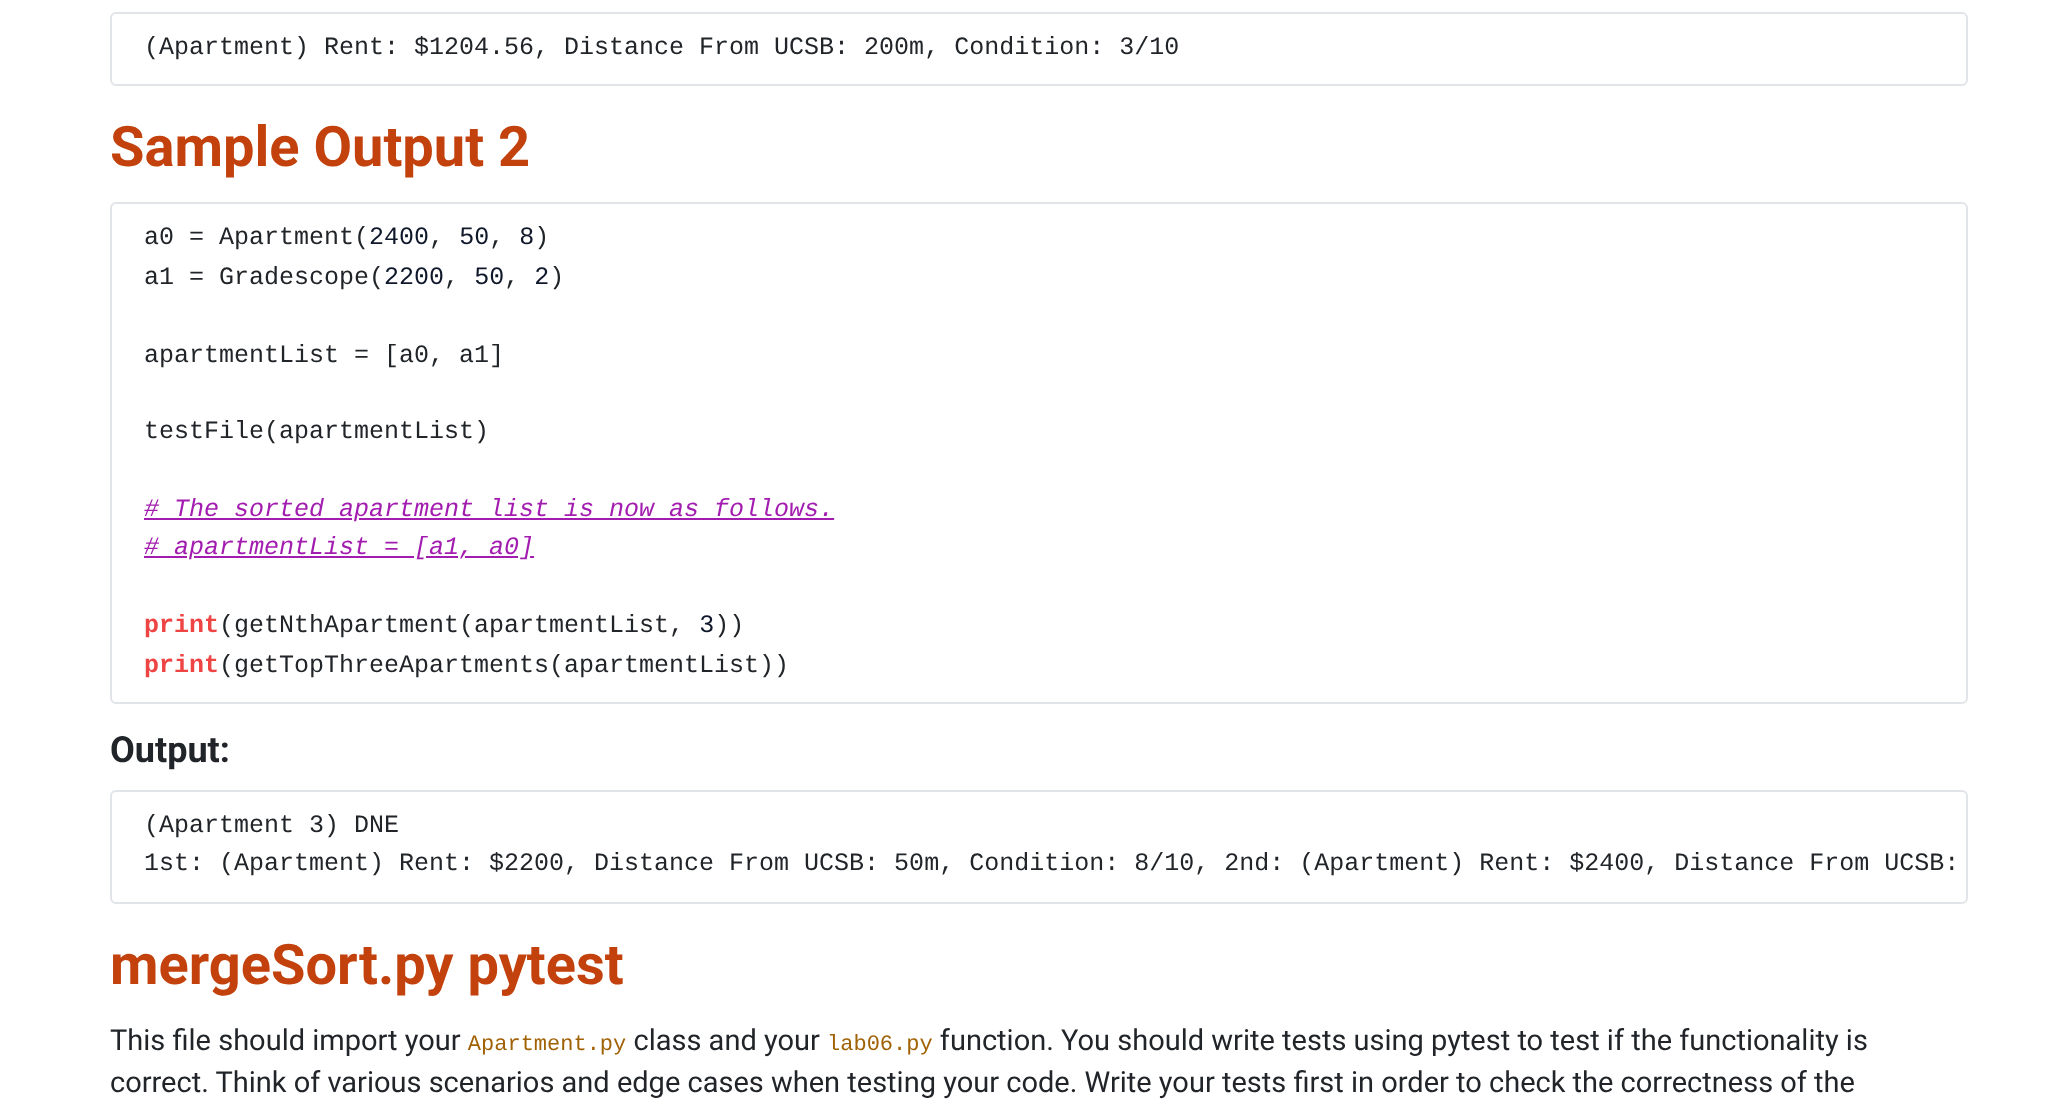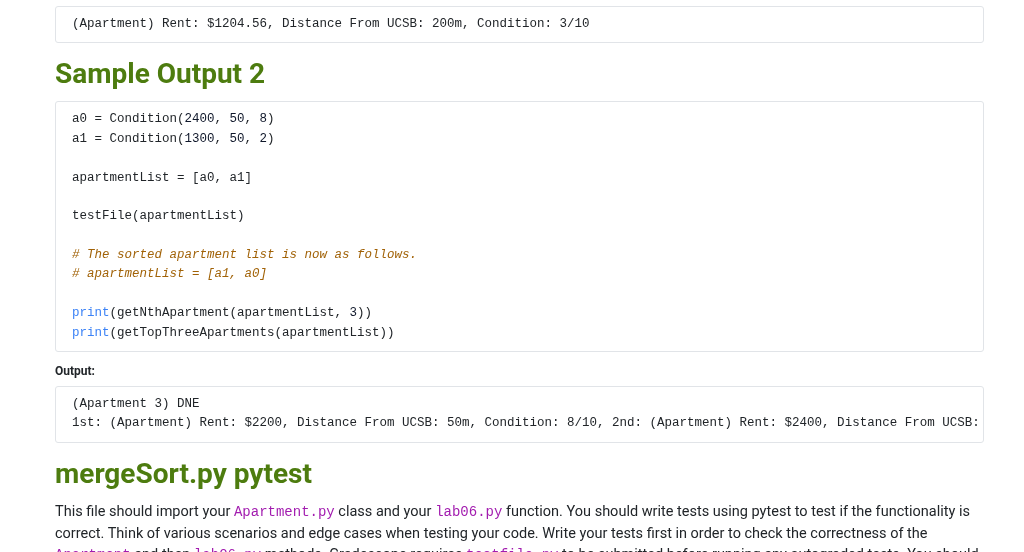--- a/index.html
+++ b/index.html
@@ -16,46 +16,46 @@
     border-radius: 3px;
     padding: 8px 16px;
     font-family: SFMono-Regular, Consolas, "Liberation Mono", Menlo, monospace;
     font-size: 12.5px;
     line-height: 1.55;
     background: #fff;
     white-space: pre;
     overflow-x: hidden;
     margin: 6px 0 10px 0;
   }
-  .codebox .kw { font-weight: normal; color: #3b82f6; }
+  .codebox .kw { font-weight: bold; color: #ef4444; }
   .codebox .num { color: #0f172a; }
-  .codebox .comment { color: #a16207; font-style: italic; }
+  .codebox .comment { color: #a21caf; font-style: italic; text-decoration: underline; }
   h2 {
     font-size: 28px;
     font-weight: 700;
     margin: 10px 0 6px 0;
-    color: #4d7c0f;
+    color: #c2410c;
   }
   p { margin: 4px 0 10px 0; }
-  .label { font-weight: 700; font-size: 12px; margin-top: 4px; }
+  .label { font-weight: 700; font-size: 18px; margin-top: 4px; }
   code.inline {
     font-family: SFMono-Regular, Consolas, "Liberation Mono", Menlo, monospace;
-    font-size: 14px;
-    color: #a21caf;
+    font-size: 11px;
+    color: #a16207;
   }
 </style>
 </head>
 <body>
 
 <div class="codebox">(Apartment) Rent: $1204.56, Distance From UCSB: 200m, Condition: 3/10</div>
 
 <h2>Sample Output 2</h2>
 
-<div class="codebox"><span>a0 = Condition(</span><span class="num">2400</span><span>, </span><span class="num">50</span><span>, </span><span class="num">8</span><span>)</span>
-<span>a1 = Condition(</span><span class="num">1300</span><span>, </span><span class="num">50</span><span>, </span><span class="num">2</span><span>)</span>
+<div class="codebox"><span>a0 = Apartment(</span><span class="num">2400</span><span>, </span><span class="num">50</span><span>, </span><span class="num">8</span><span>)</span>
+<span>a1 = Gradescope(</span><span class="num">2200</span><span>, </span><span class="num">50</span><span>, </span><span class="num">2</span><span>)</span>
 
 <span>apartmentList = [a0, a1]</span>
 
 <span>testFile(apartmentList)</span>
 
 <span class="comment"># The sorted apartment list is now as follows.</span>
 <span class="comment"># apartmentList = [a1, a0]</span>
 
 <span class="kw">print</span><span>(getNthApartment(apartmentList, </span><span class="num">3</span><span>))</span>
 <span class="kw">print</span><span>(getTopThreeApartments(apartmentList))</span></div>

